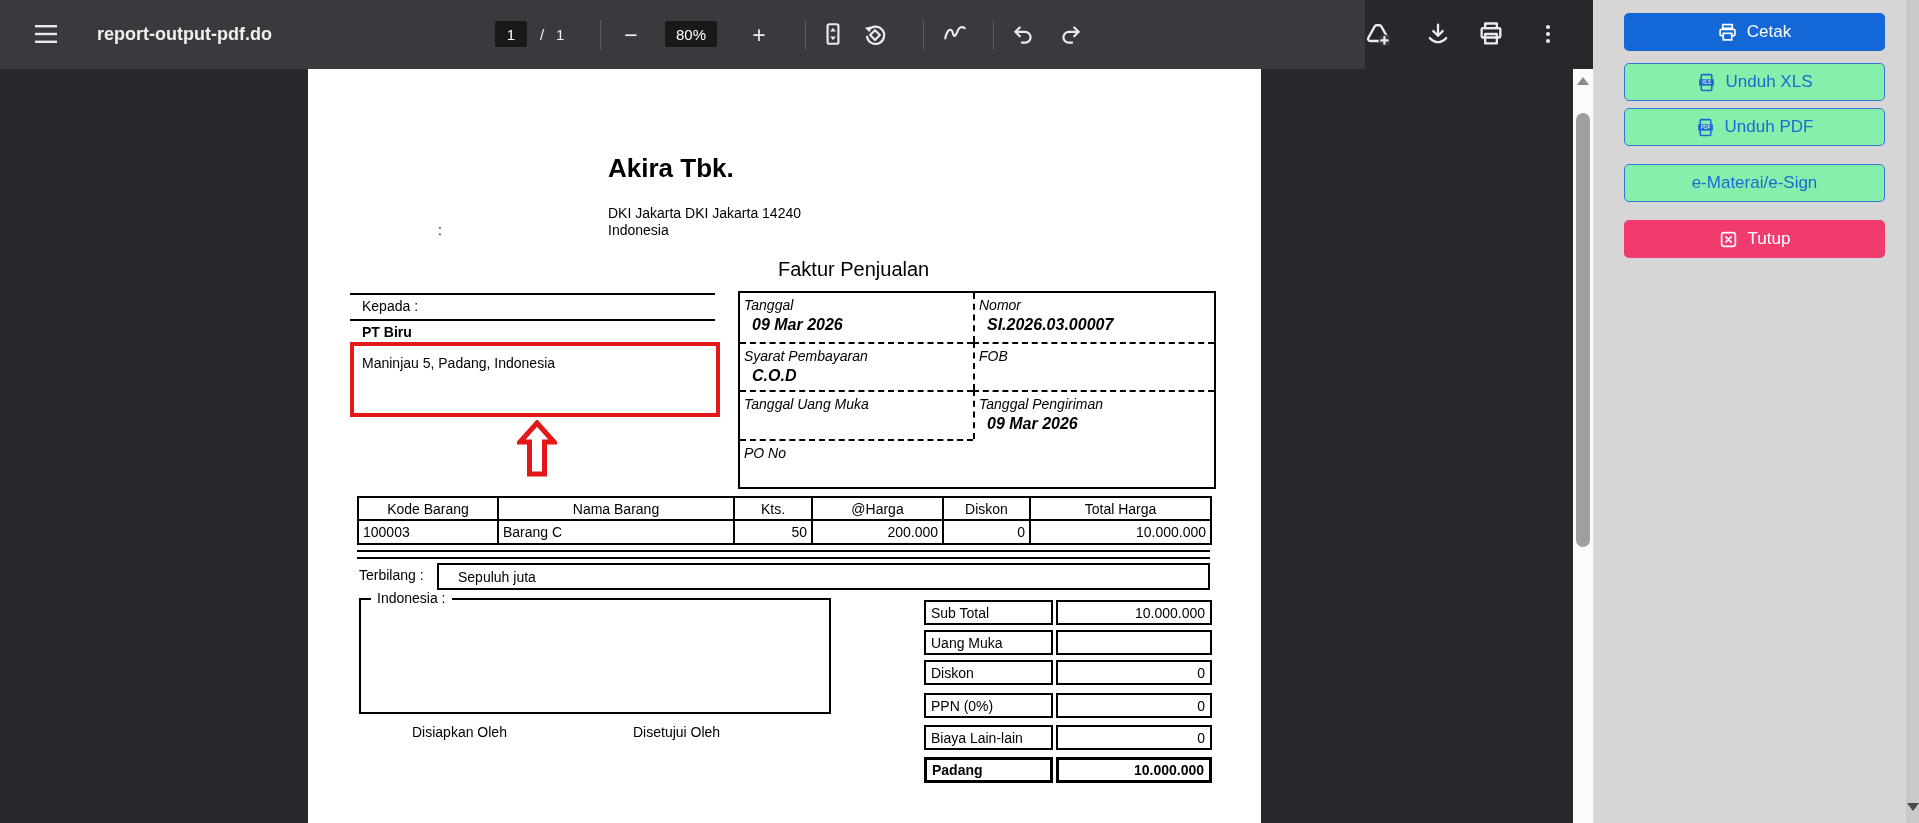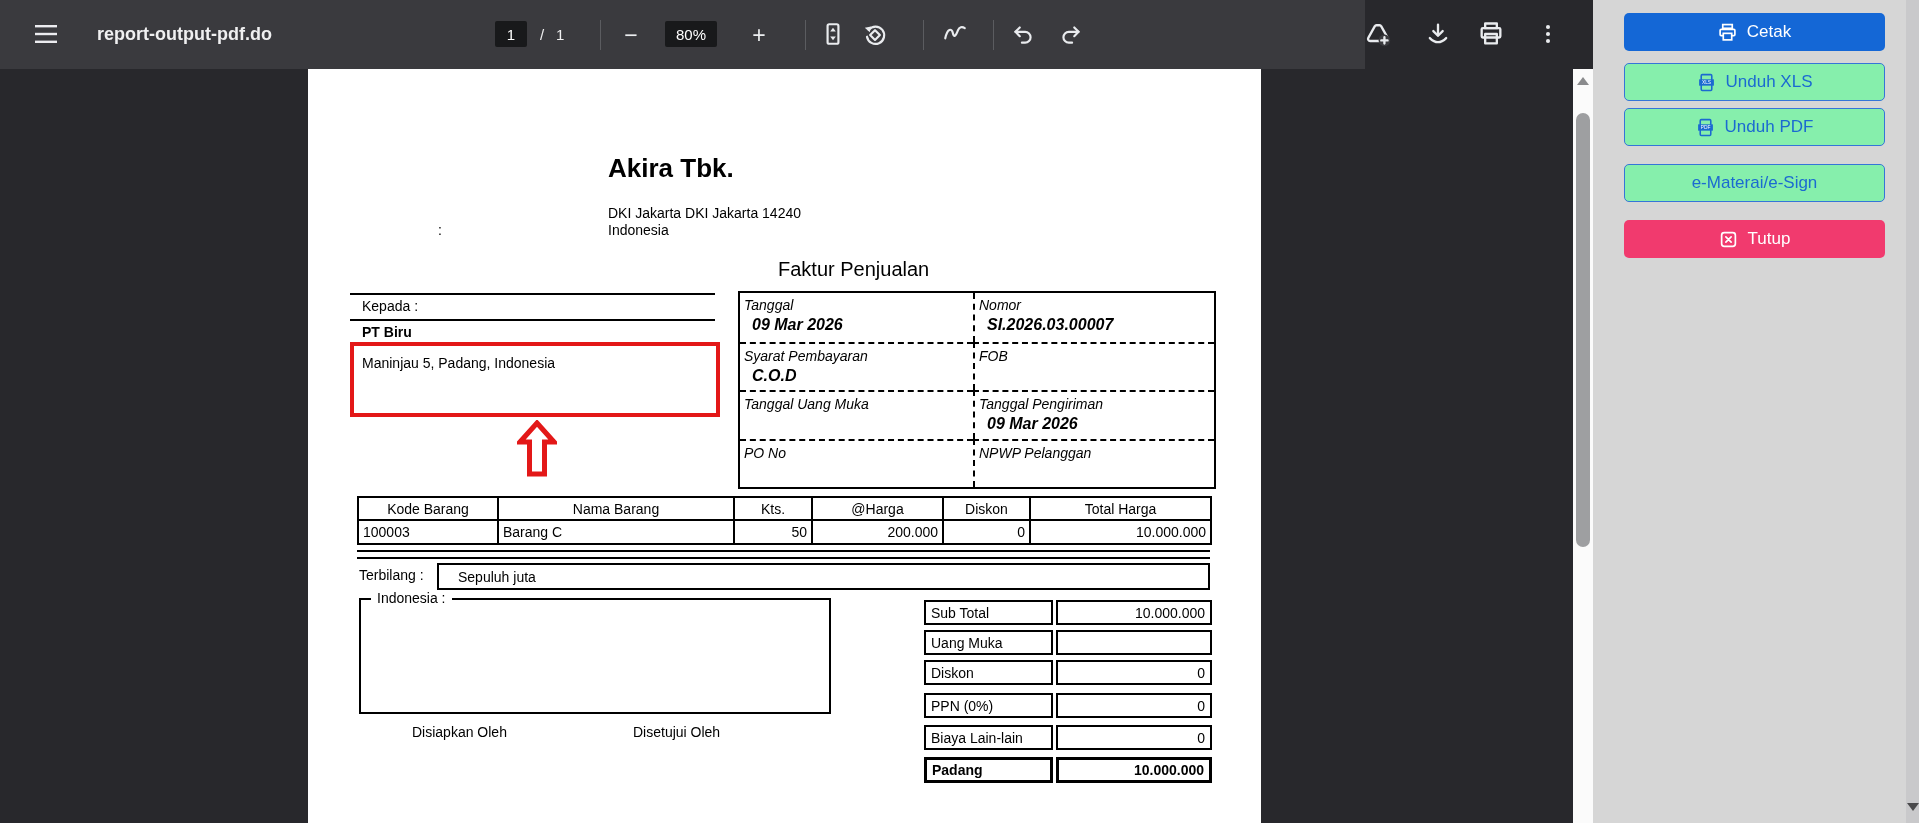--- a/index.html
+++ b/index.html
@@ -197,24 +197,20 @@
         <div class="info-value"></div>
       </div>
       <div class="info-cell c2 r">
         <div>Tanggal Pengiriman</div>
         <div class="info-value">09 Mar 2026</div>
       </div>
       <div class="info-cell r">
         <div>PO No</div>
         <div class="info-value"></div>
       </div>
-      <div class="info-cell c2 r">
-        <div>NPWP Pelanggan</div>
-        <div class="info-value"></div>
-      </div>
     </div>
 
     <table id="items" class="abs">
       <colgroup>
           <col style="width:140px">
           <col style="width:236px">
           <col style="width:78px">
                 <col style="width:131px">
           <col style="width:87px">
           <col style="width:181px">

